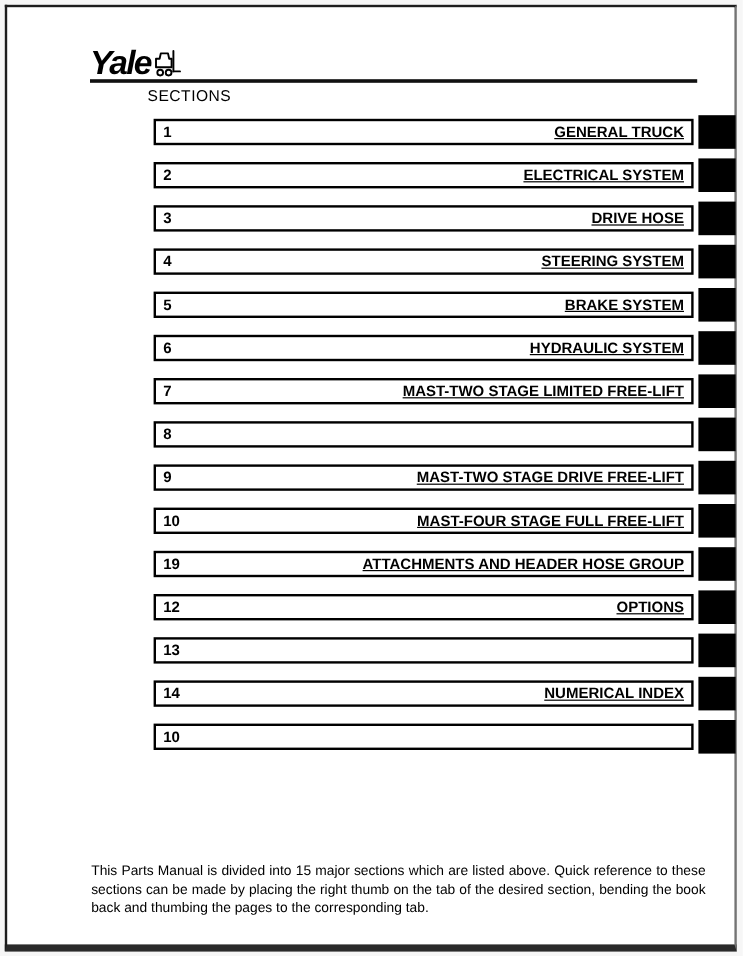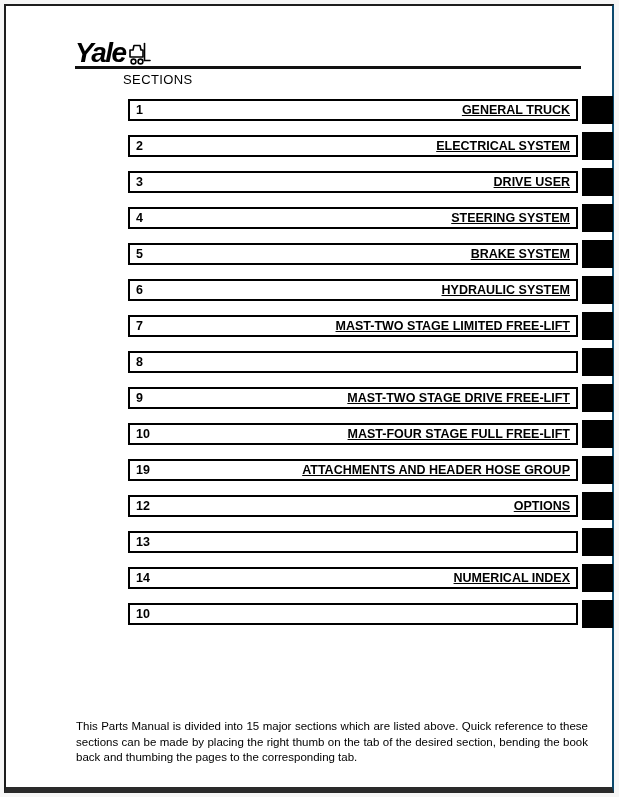--- a/index.html
+++ b/index.html
@@ -11,21 +11,21 @@
   *{margin:0;padding:0;box-sizing:border-box;}
   html,body{width:619px;height:797px;background:#fdfdfd;overflow:hidden;
     font-family:"Liberation Sans", sans-serif;}
   .viewport{position:relative;width:619px;height:797px;background:#f6f6f6;}
 
   .page{
     position:absolute;left:4px;top:4px;width:610px;height:789px;
     background:var(--page-bg);
     border:2px solid var(--border-color);
     border-bottom:6px solid #2a2a2a;
-    border-right:2px solid #0c4a6e;
+    border-right:2px solid #737373;
   }
 
   
   .logo{position:absolute;left:69px;top:28px;height:34px;display:flex;align-items:flex-end;}
   .logo-word{
     font-style:italic;font-weight:bold;font-size:28px;line-height:30px;
     letter-spacing:-1.5px;color:var(--text-color);
   }
   .forklift{position:relative;left:1px;top:3px;}
 
@@ -94,21 +94,21 @@
     <div class="row-box">
       <span class="num">2</span>
       <span class="title">ELECTRICAL SYSTEM</span>
     </div>
     <div class="tab"></div>
   </div>
 
   <div class="row">
     <div class="row-box">
       <span class="num">3</span>
-      <span class="title">DRIVE USER</span>
+      <span class="title">DRIVE HOSE</span>
     </div>
     <div class="tab"></div>
   </div>
 
   <div class="row">
     <div class="row-box">
       <span class="num">4</span>
       <span class="title">STEERING SYSTEM</span>
     </div>
     <div class="tab"></div>

